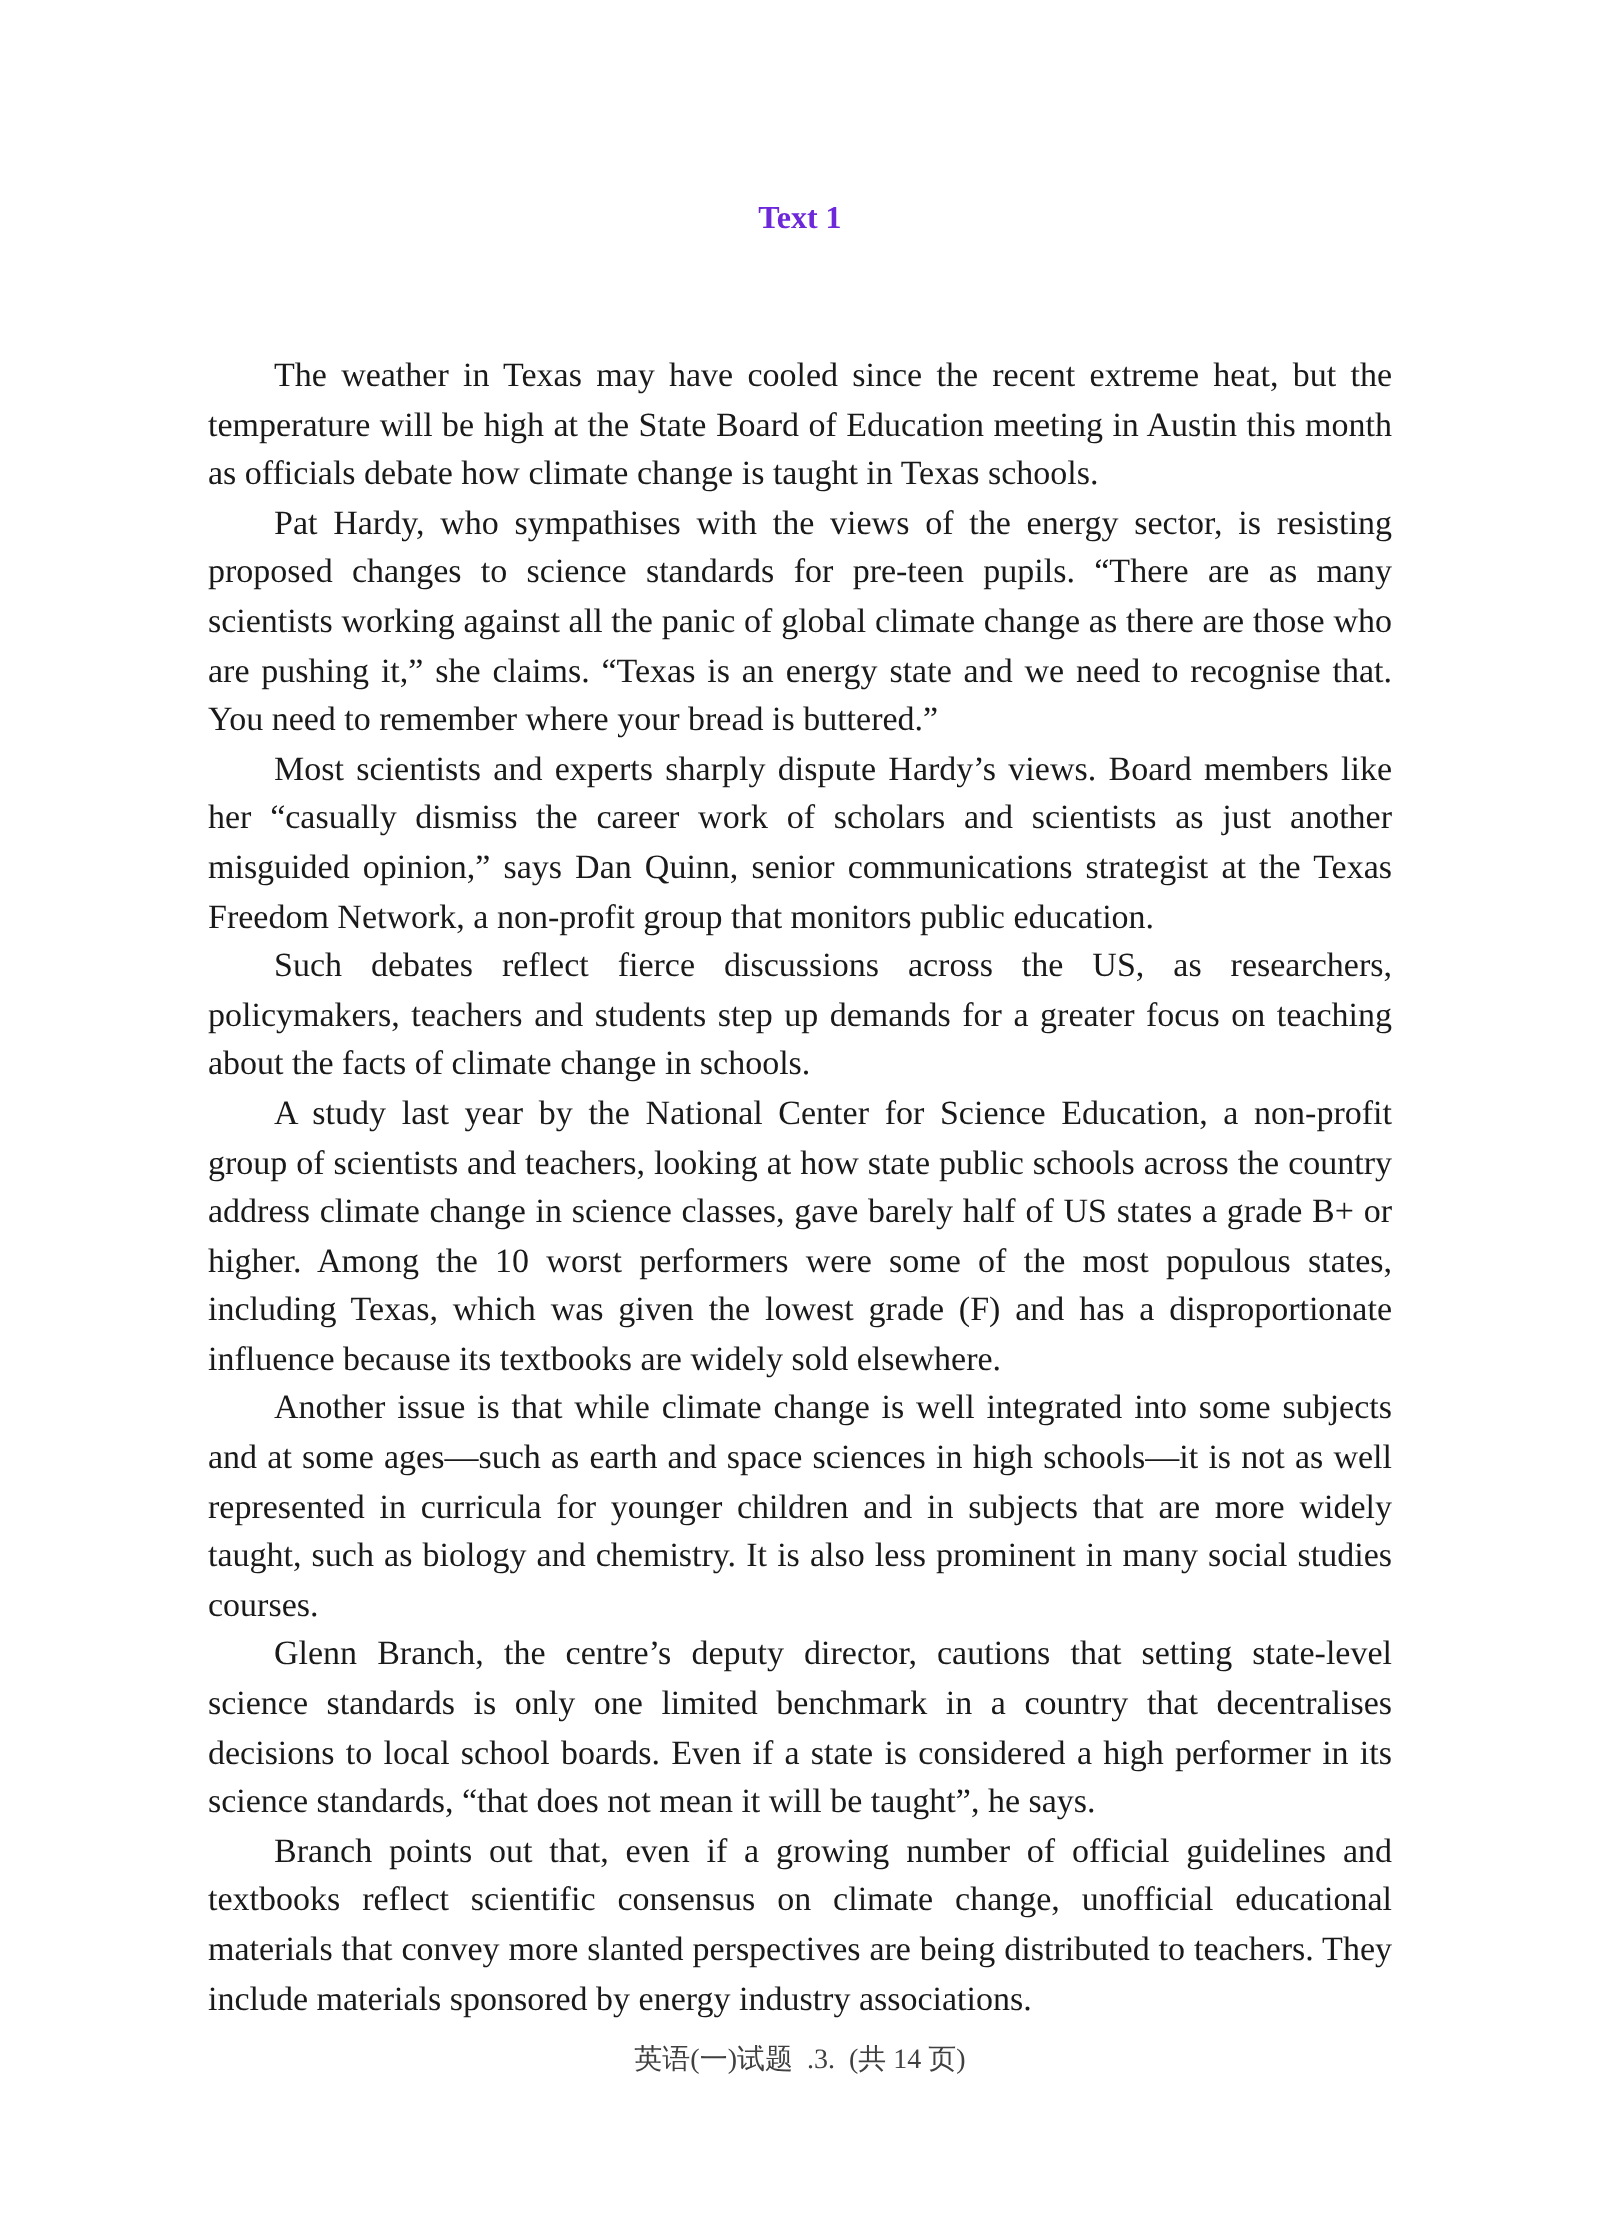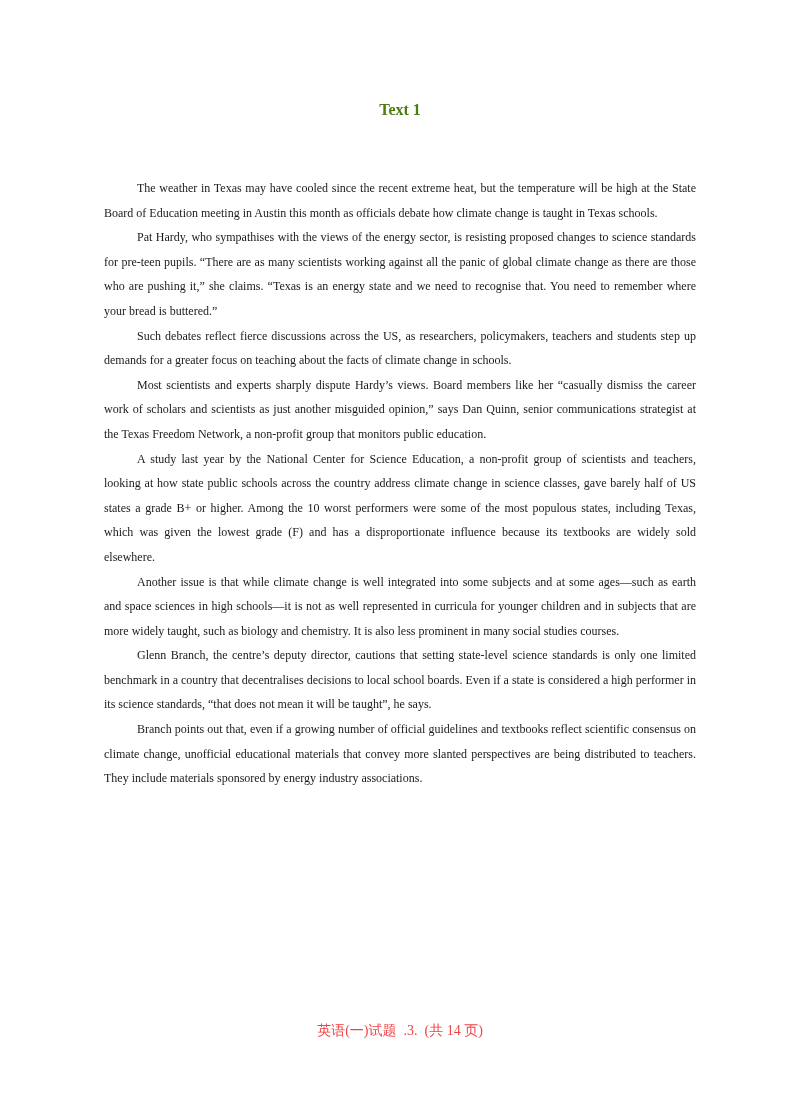--- a/index.html
+++ b/index.html
@@ -24,59 +24,59 @@
     }
     .title {
       position: absolute;
       top: 100px;
       left: 0;
       width: 800px;
       text-align: center;
       font-weight: bold;
       font-size: 16px;
       line-height: 20px;
-      color: #4d7c0f;
+      color: #6d28d9;
     }
     .body-text {
       position: absolute;
       left: 104px;
       top: 176px;
       width: 592px;
-      font-size: 12px;
+      font-size: 17px;
       line-height: 24.6px;
     }
     .para {
       margin: 0;
       text-indent: 33px;
       text-align: justify;
     }
     .footer {
       position: absolute;
       top: 1022px;
       left: 0;
       width: 800px;
       text-align: center;
       font-size: 14px;
       line-height: 18px;
-      color: #ef4444;
+      color: #404040;
       white-space: pre;
     }
   </style>
 </head>
 <body>
 
 <div class="page">
 
   <div class="title">Text 1</div>
 
   <div class="body-text">
     <p class="para">The weather in Texas may have cooled since the recent extreme heat, but the temperature will be high at the State Board of Education meeting in Austin this month as officials debate how climate change is taught in Texas schools.</p>
     <p class="para">Pat Hardy, who sympathises with the views of the energy sector, is resisting proposed changes to science standards for pre-teen pupils. “There are as many scientists working against all the panic of global climate change as there are those who are pushing it,” she claims. “Texas is an energy state and we need to recognise that. You need to remember where your bread is buttered.”</p>
+    <p class="para">Most scientists and experts sharply dispute Hardy’s views. Board members like her “casually dismiss the career work of scholars and scientists as just another misguided opinion,” says Dan Quinn, senior communications strategist at the Texas Freedom Network, a non-profit group that monitors public education.</p>
     <p class="para">Such debates reflect fierce discussions across the US, as researchers, policymakers, teachers and students step up demands for a greater focus on teaching about the facts of climate change in schools.</p>
-    <p class="para">Most scientists and experts sharply dispute Hardy’s views. Board members like her “casually dismiss the career work of scholars and scientists as just another misguided opinion,” says Dan Quinn, senior communications strategist at the Texas Freedom Network, a non-profit group that monitors public education.</p>
     <p class="para">A study last year by the National Center for Science Education, a non-profit group of scientists and teachers, looking at how state public schools across the country address climate change in science classes, gave barely half of US states a grade B+ or higher. Among the 10 worst performers were some of the most populous states, including Texas, which was given the lowest grade (F) and has a disproportionate influence because its textbooks are widely sold elsewhere.</p>
     <p class="para">Another issue is that while climate change is well integrated into some subjects and at some ages—such as earth and space sciences in high schools—it is not as well represented in curricula for younger children and in subjects that are more widely taught, such as biology and chemistry. It is also less prominent in many social studies courses.</p>
     <p class="para">Glenn Branch, the centre’s deputy director, cautions that setting state-level science standards is only one limited benchmark in a country that decentralises decisions to local school boards. Even if a state is considered a high performer in its science standards, “that does not mean it will be taught”, he says.</p>
     <p class="para">Branch points out that, even if a growing number of official guidelines and textbooks reflect scientific consensus on climate change, unofficial educational materials that convey more slanted perspectives are being distributed to teachers. They include materials sponsored by energy industry associations.</p>
   </div>
 
   <div class="footer">英语(一)试题  .3.  (共 14 页)</div>
 
 </div>
 

